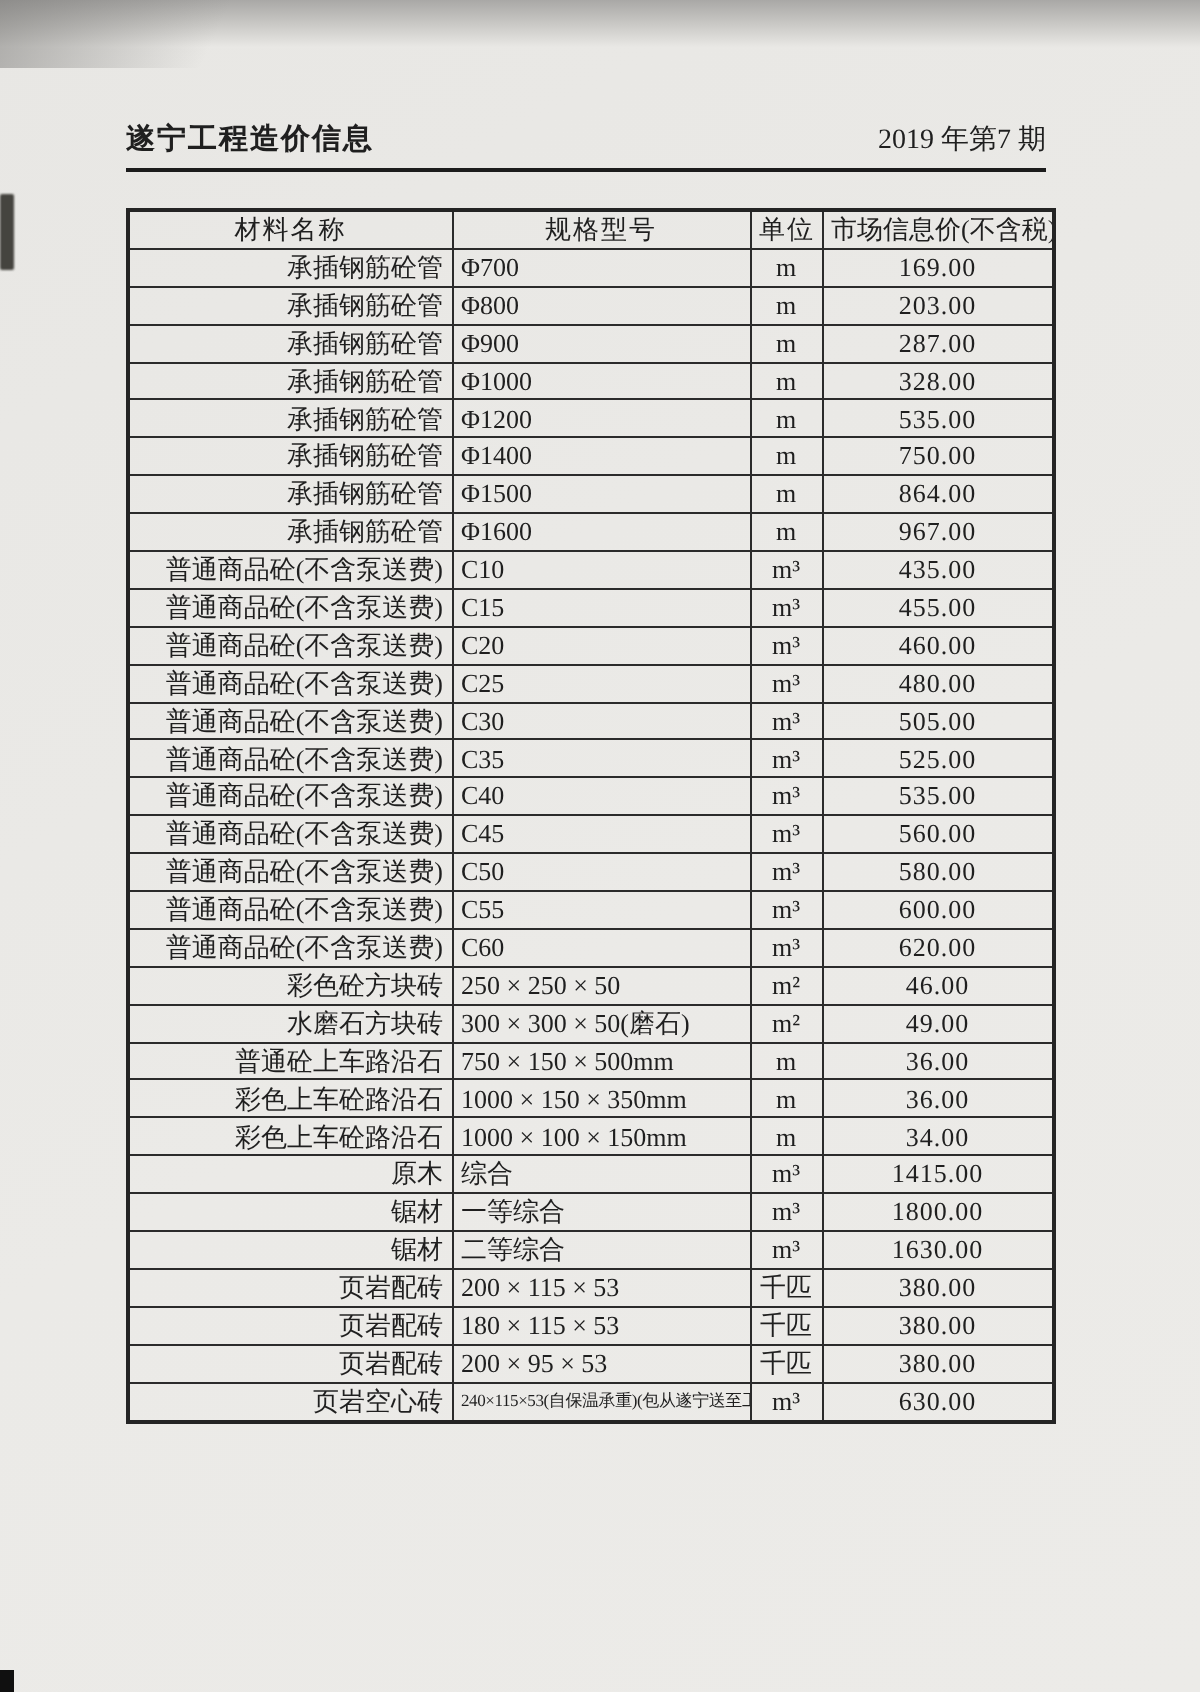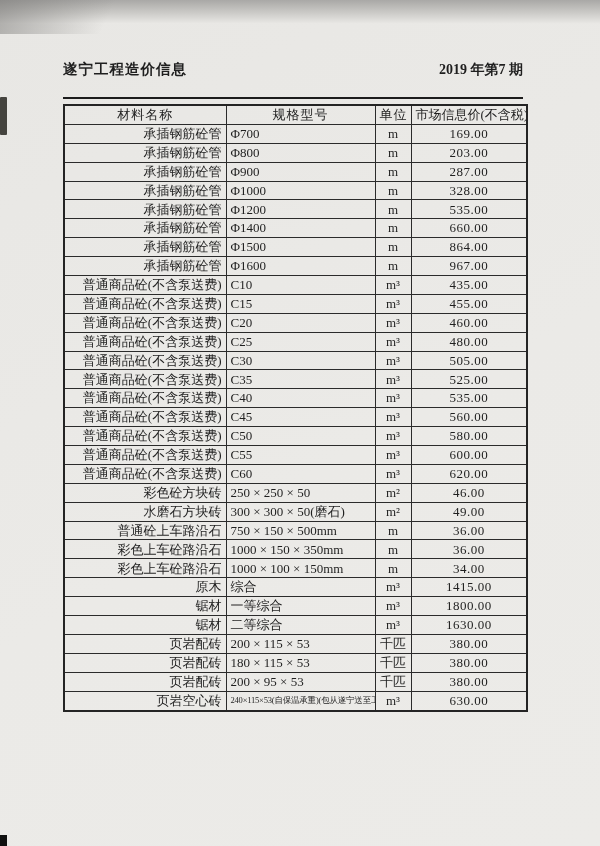--- a/index.html
+++ b/index.html
@@ -31,24 +31,24 @@
     position:absolute;left:0;top:97px;width:7px;height:38px;
     background:#45443f;border-radius:1px;filter:blur(.6px);
   }
   .corner-mark{
     position:absolute;left:0;top:835px;width:7px;height:11px;background:#101010;
   }
   
   .page-header{
     position:absolute;left:63px;top:60px;width:460px;
     display:flex;justify-content:space-between;align-items:flex-end;
-    border-bottom:2px solid #1c1c1c;padding-bottom:18px;
+    border-bottom:2px solid #1c1c1c;padding-bottom:5px;
   }
   .journal-title{font-size:14.5px;font-weight:bold;letter-spacing:1px;}
-  .issue-label{font-size:14px;font-weight:bold;}
+  .issue-label{font-size:14px;font-weight:normal;}
   
   table.price-table{
     position:absolute;left:63px;top:104px;
     width:463px;table-layout:fixed;
     border-collapse:collapse;
     border:2px solid #242424;
     font-size:13px;color:var(--ink);
   }
   .price-table th,.price-table td{
     border:1px solid var(--border);
@@ -127,21 +127,21 @@
         <tr>
           <td class="td-name">承插钢筋砼管</td>
           <td class="td-spec">Φ1200</td>
           <td class="td-unit">m</td>
           <td class="td-price">535.00</td>
         </tr>
         <tr>
           <td class="td-name">承插钢筋砼管</td>
           <td class="td-spec">Φ1400</td>
           <td class="td-unit">m</td>
-          <td class="td-price">660.00</td>
+          <td class="td-price">750.00</td>
         </tr>
         <tr>
           <td class="td-name">承插钢筋砼管</td>
           <td class="td-spec">Φ1500</td>
           <td class="td-unit">m</td>
           <td class="td-price">864.00</td>
         </tr>
         <tr>
           <td class="td-name">承插钢筋砼管</td>
           <td class="td-spec">Φ1600</td>

